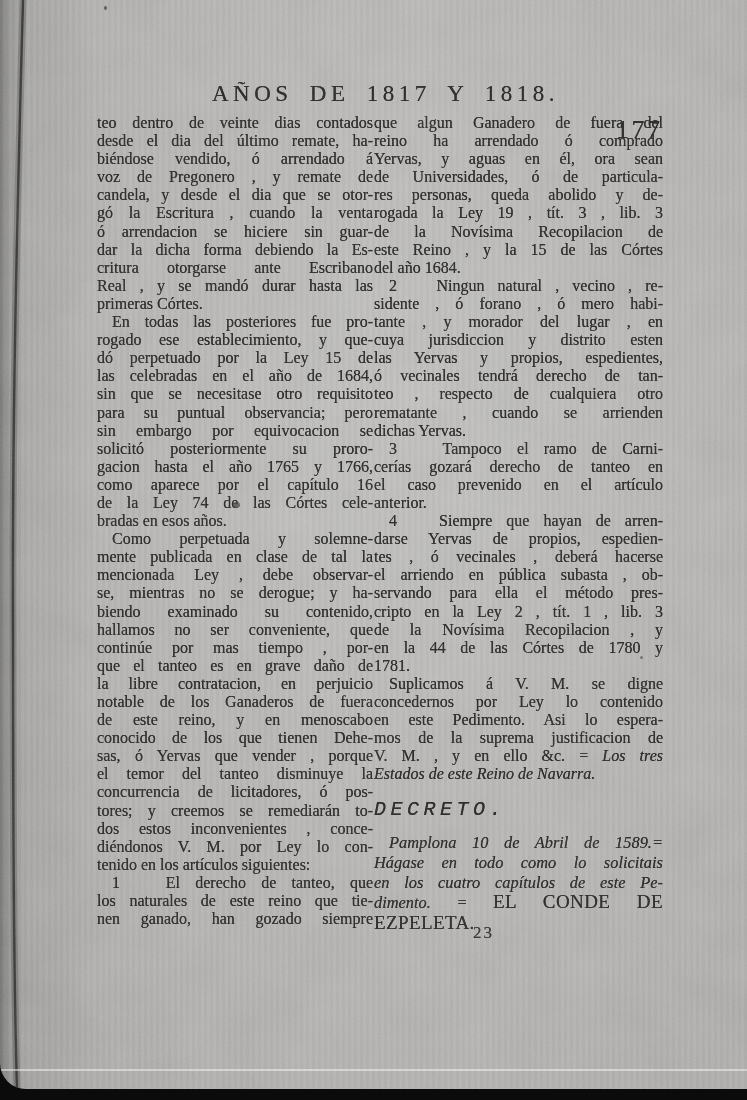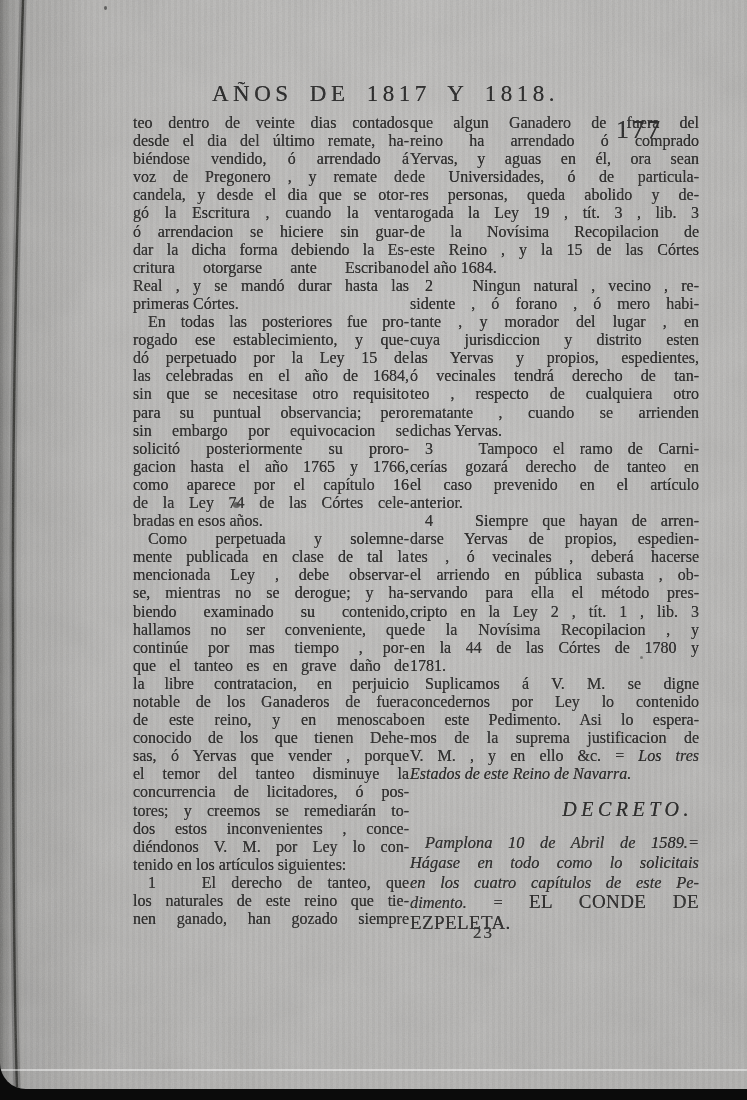--- a/index.html
+++ b/index.html
@@ -31,42 +31,42 @@
     font-size:23px; letter-spacing:4.5px; word-spacing:7px;
     color:#1e1e1e; text-shadow:0 0 0.6px rgba(30,30,30,0.85);
     white-space:nowrap;
   }
   .page-number {
     position:absolute; top:78px; left:616px;
     font-size:26px; letter-spacing:2.5px;
     color:#1e1e1e; text-shadow:0 0 0.6px rgba(30,30,30,0.85);margin-top:37px;
   }
 
-  .columns { position:absolute; left:97px; top:114px; width:566px; display:flex;margin-left:36px; }
+  .columns { position:absolute; left:97px; top:114px; width:566px; display:flex; }
   .col-left  { width:276px; margin-right:1px; }
   .col-right { width:289px; }
 
   .para { margin:0; }
   .line {
     font-size:16px; line-height:18.1px;
     text-align:justify; text-align-last:justify;
     color:#222120; text-shadow:0 0 0.55px rgba(32,32,32,0.85);
     white-space:normal;
   }
   .line.lastline { text-align-last:left; }
   .line.indent { text-indent:15px; }
 
   .italic .line { font-style:italic; }
   .seg-it { font-style:italic; }
   .seg-sc { font-style:normal; font-size:19px; letter-spacing:0.4px; }
 
   .decree-heading {
     font-style:italic; font-size:20px; letter-spacing:4.5px;
-    text-align:right; margin:15px 6px 12px 0;
-    color:#1d1d1c; text-shadow:0 0 0.6px rgba(30,30,30,0.85);
+    text-align:left; margin:15px 6px 12px 0;
+    color:#1d1d1c; text-shadow:0 0 0.6px rgba(30,30,30,0.85);font-family:Liberation Mono, monospace;
   }
   .decree .line { font-size:16.4px; line-height:19.6px; }
 
   .sig {
     position:absolute; left:473px; top:923px;
     font-size:17px; letter-spacing:2px; color:#2b2b2a;
     text-shadow:0 0 0.6px rgba(40,40,40,0.8);
   }
 
   .speck { position:absolute; border-radius:50%; background:#3a3a38; }

